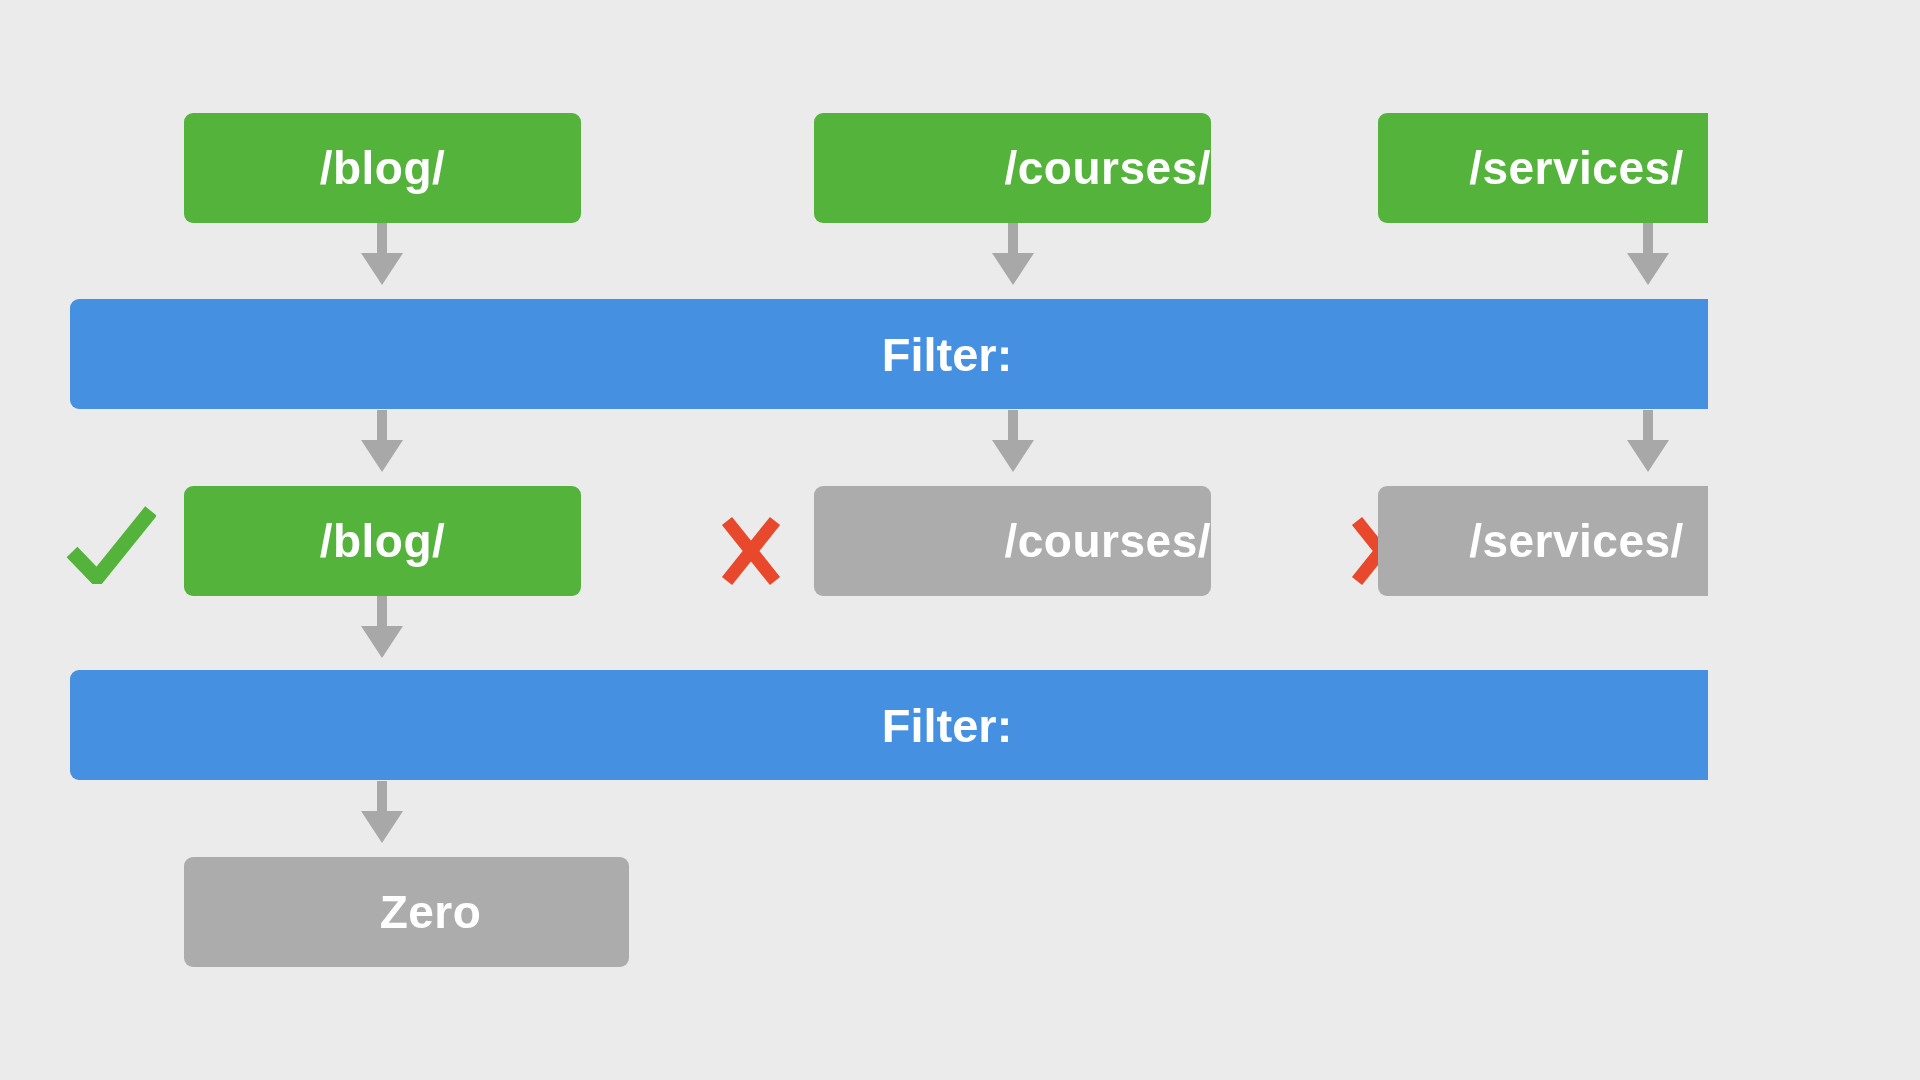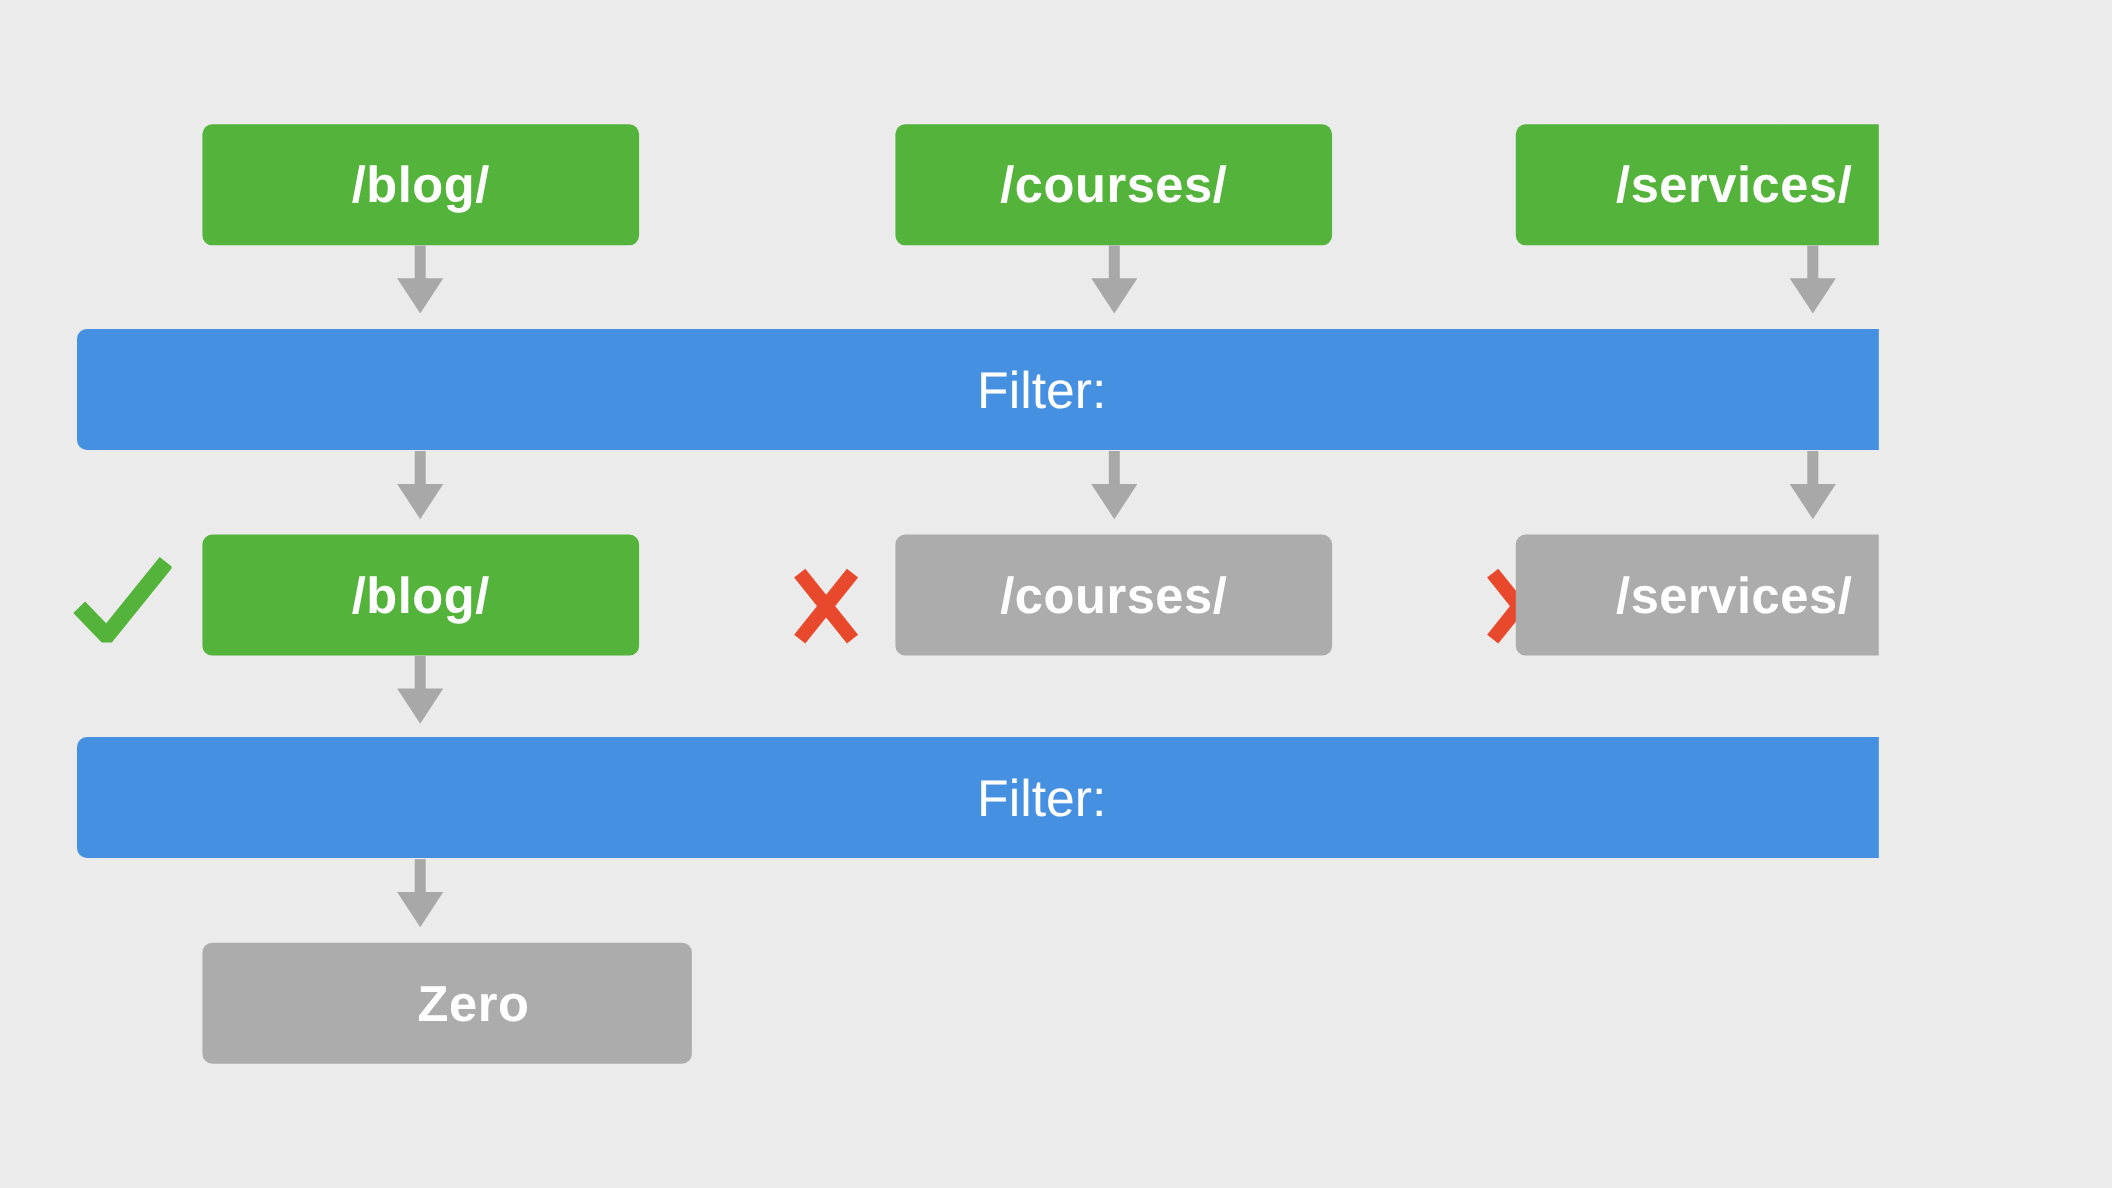--- a/index.html
+++ b/index.html
@@ -38,35 +38,35 @@
     width: 1781px;
     height: 110px;
     border-radius: 9px;
     background: var(--blue, #4590e0);
     display: flex;
     align-items: center;
     justify-content: center;
     color: var(--text, #ffffff);
     font-size: 47px;
   }
-  .bar .bold { font-weight: 400; margin-right: 27px; }
+  .bar .bold { font-weight: 700; margin-right: 27px; }
   .bar .rest { font-weight: 400; }
   .arrow {
     position: absolute;
     width: 48px;
     height: 62px;
   }
   .arrow .arrow-fill { fill: var(--arrow, #a8a8a8); }
   .mark { position: absolute; }
   .mark .check-stroke { stroke: var(--green, #54b33a); stroke-width: 15; fill: none; }
   .mark .cross-stroke { stroke: var(--red, #e8482b); stroke-width: 13; fill: none; }
 
   
   .col1-box { left: 184px; }
-  .col2-box { left: 814px; }
+  .col2-box { left: 814px; justify-content: flex-end; }
   .col3-box { left: 1378px; }
   
   .col1-arrow { left: 358px; }
   .col2-arrow { left: 989px; }
   .col3-arrow { left: 1624px; }
   
   .row-source  { top: 113px; }
   .arrow-r1    { top: 223px; }
   .bar-1       { top: 299px; }
   .arrow-r2    { top: 410px; }

